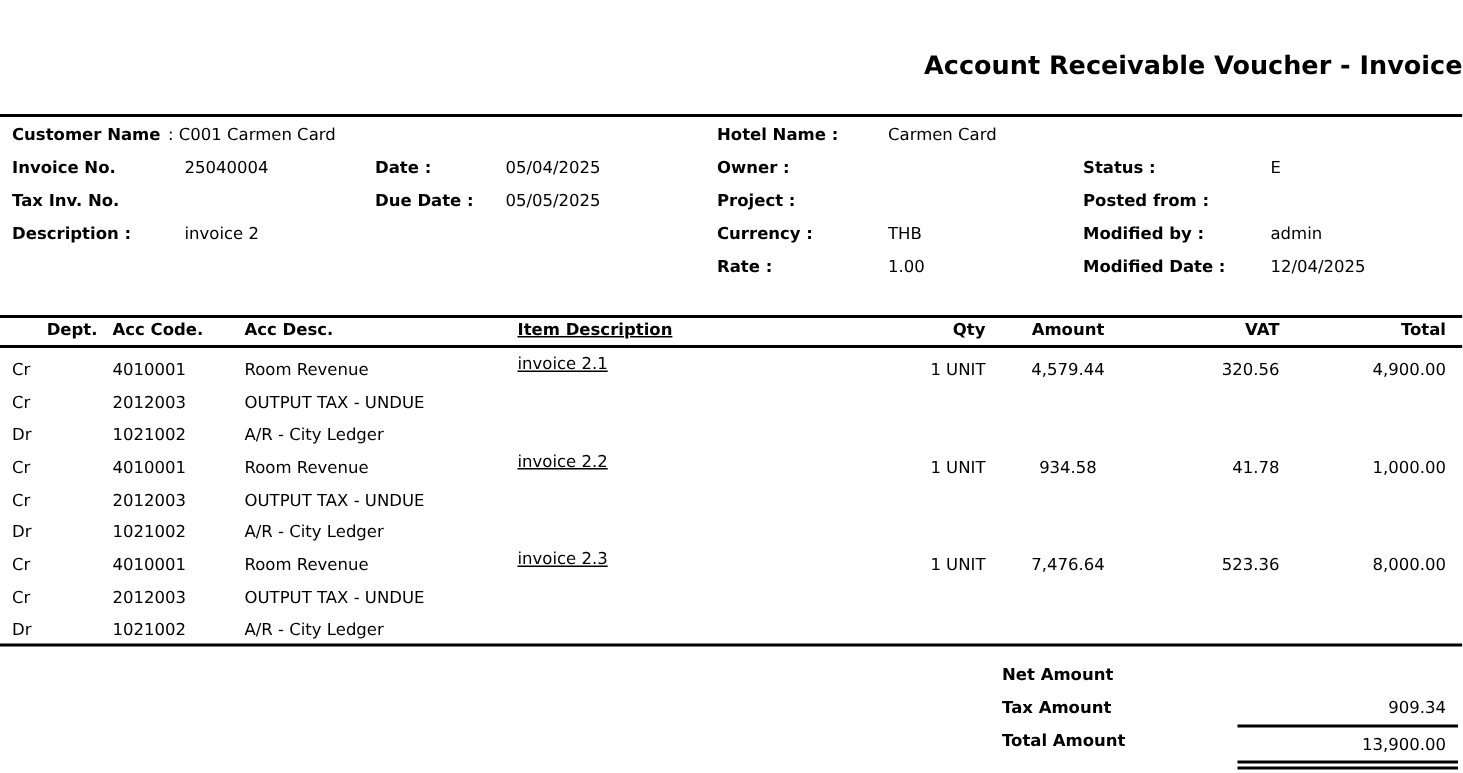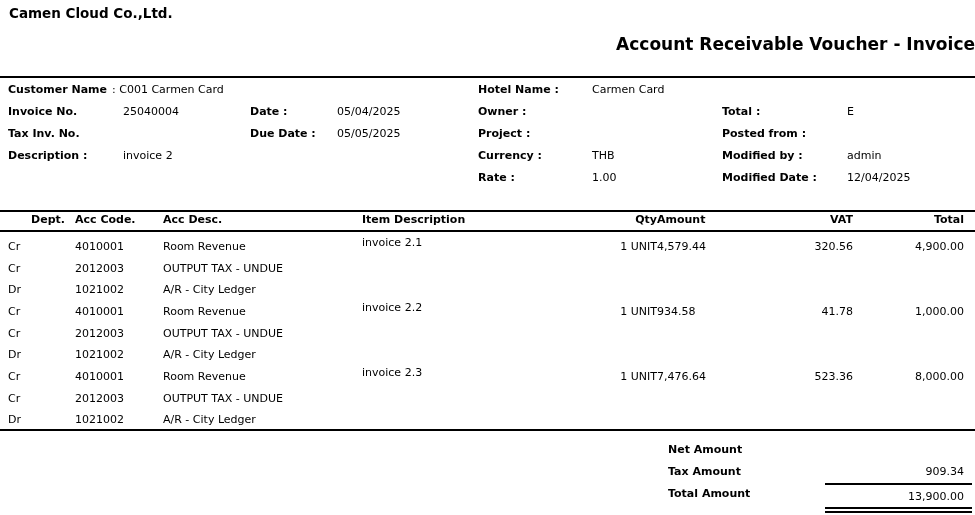--- a/index.html
+++ b/index.html
@@ -16,54 +16,53 @@
   .rule-1{top:76px;}
   .rule-2{top:210px;}
   .rule-3{top:230px;}
   .rule-4{top:429px;}
   
   .trow{position:absolute;left:0;width:975px;height:22px;padding-left:32px;}
   .trow span{position:absolute;top:0;line-height:14px;white-space:nowrap;}
   .c-dept{left:8px;width:57px;}
   .c-code{left:75px;width:88px;}
   .c-desc{left:163px;width:184px;}
-  .c-item{left:362px;width:213px;top:-4px !important;}
+  .c-item{left:345px;width:213px;top:-4px !important;text-decoration:underline;}
   .c-qty{left:560px;width:97px;text-align:right;}
-  .c-amt{left:657px;width:110px;text-align:left;}
+  .c-amt{left:657px;width:110px;text-align:center;}
   .c-vat{left:767px;width:86px;text-align:right;}
   .c-tot{left:853px;width:111px;text-align:right;}
   .thead span{font-weight:700;top:0 !important;}
   .thead .c-dept{text-align:right;}
   
   .tot-label{left:668px;font-weight:700;}
   .tot-value{left:794px;width:170px;text-align:right;}
   .tot-line{position:absolute;left:825px;width:147px;height:2px;background:#000;}
 </style>
 </head>
 <body>
 
 <div class="page">
 
-  <div class="abs company">Camen Cloud Co.,Ltd.</div>
   <div class="abs title">Account Receivable Voucher - Invoice</div>
 
   <div class="rule rule-1"></div>
 
   <span class="abs b" style="left:8px;top:83px">Customer Name</span>
   <span class="abs" style="left:112px;top:83px">: C001 Carmen Card</span>
   <span class="abs b" style="left:478px;top:83px">Hotel Name :</span>
   <span class="abs" style="left:592px;top:83px">Carmen Card</span>
 
   <span class="abs b" style="left:8px;top:105px">Invoice No.</span>
   <span class="abs" style="left:123px;top:105px">25040004</span>
   <span class="abs b" style="left:250px;top:105px">Date :</span>
   <span class="abs" style="left:337px;top:105px">05/04/2025</span>
   <span class="abs b" style="left:478px;top:105px">Owner :</span>
   <span class="abs" style="left:592px;top:105px"></span>
-  <span class="abs b" style="left:722px;top:105px">Total :</span>
+  <span class="abs b" style="left:722px;top:105px">Status :</span>
   <span class="abs" style="left:847px;top:105px">E</span>
 
   <span class="abs b" style="left:8px;top:127px">Tax Inv. No.</span>
   <span class="abs b" style="left:250px;top:127px">Due Date :</span>
   <span class="abs" style="left:337px;top:127px">05/05/2025</span>
   <span class="abs b" style="left:478px;top:127px">Project :</span>
   <span class="abs" style="left:592px;top:127px"></span>
   <span class="abs b" style="left:722px;top:127px">Posted from :</span>
   <span class="abs" style="left:847px;top:127px"></span>
 

